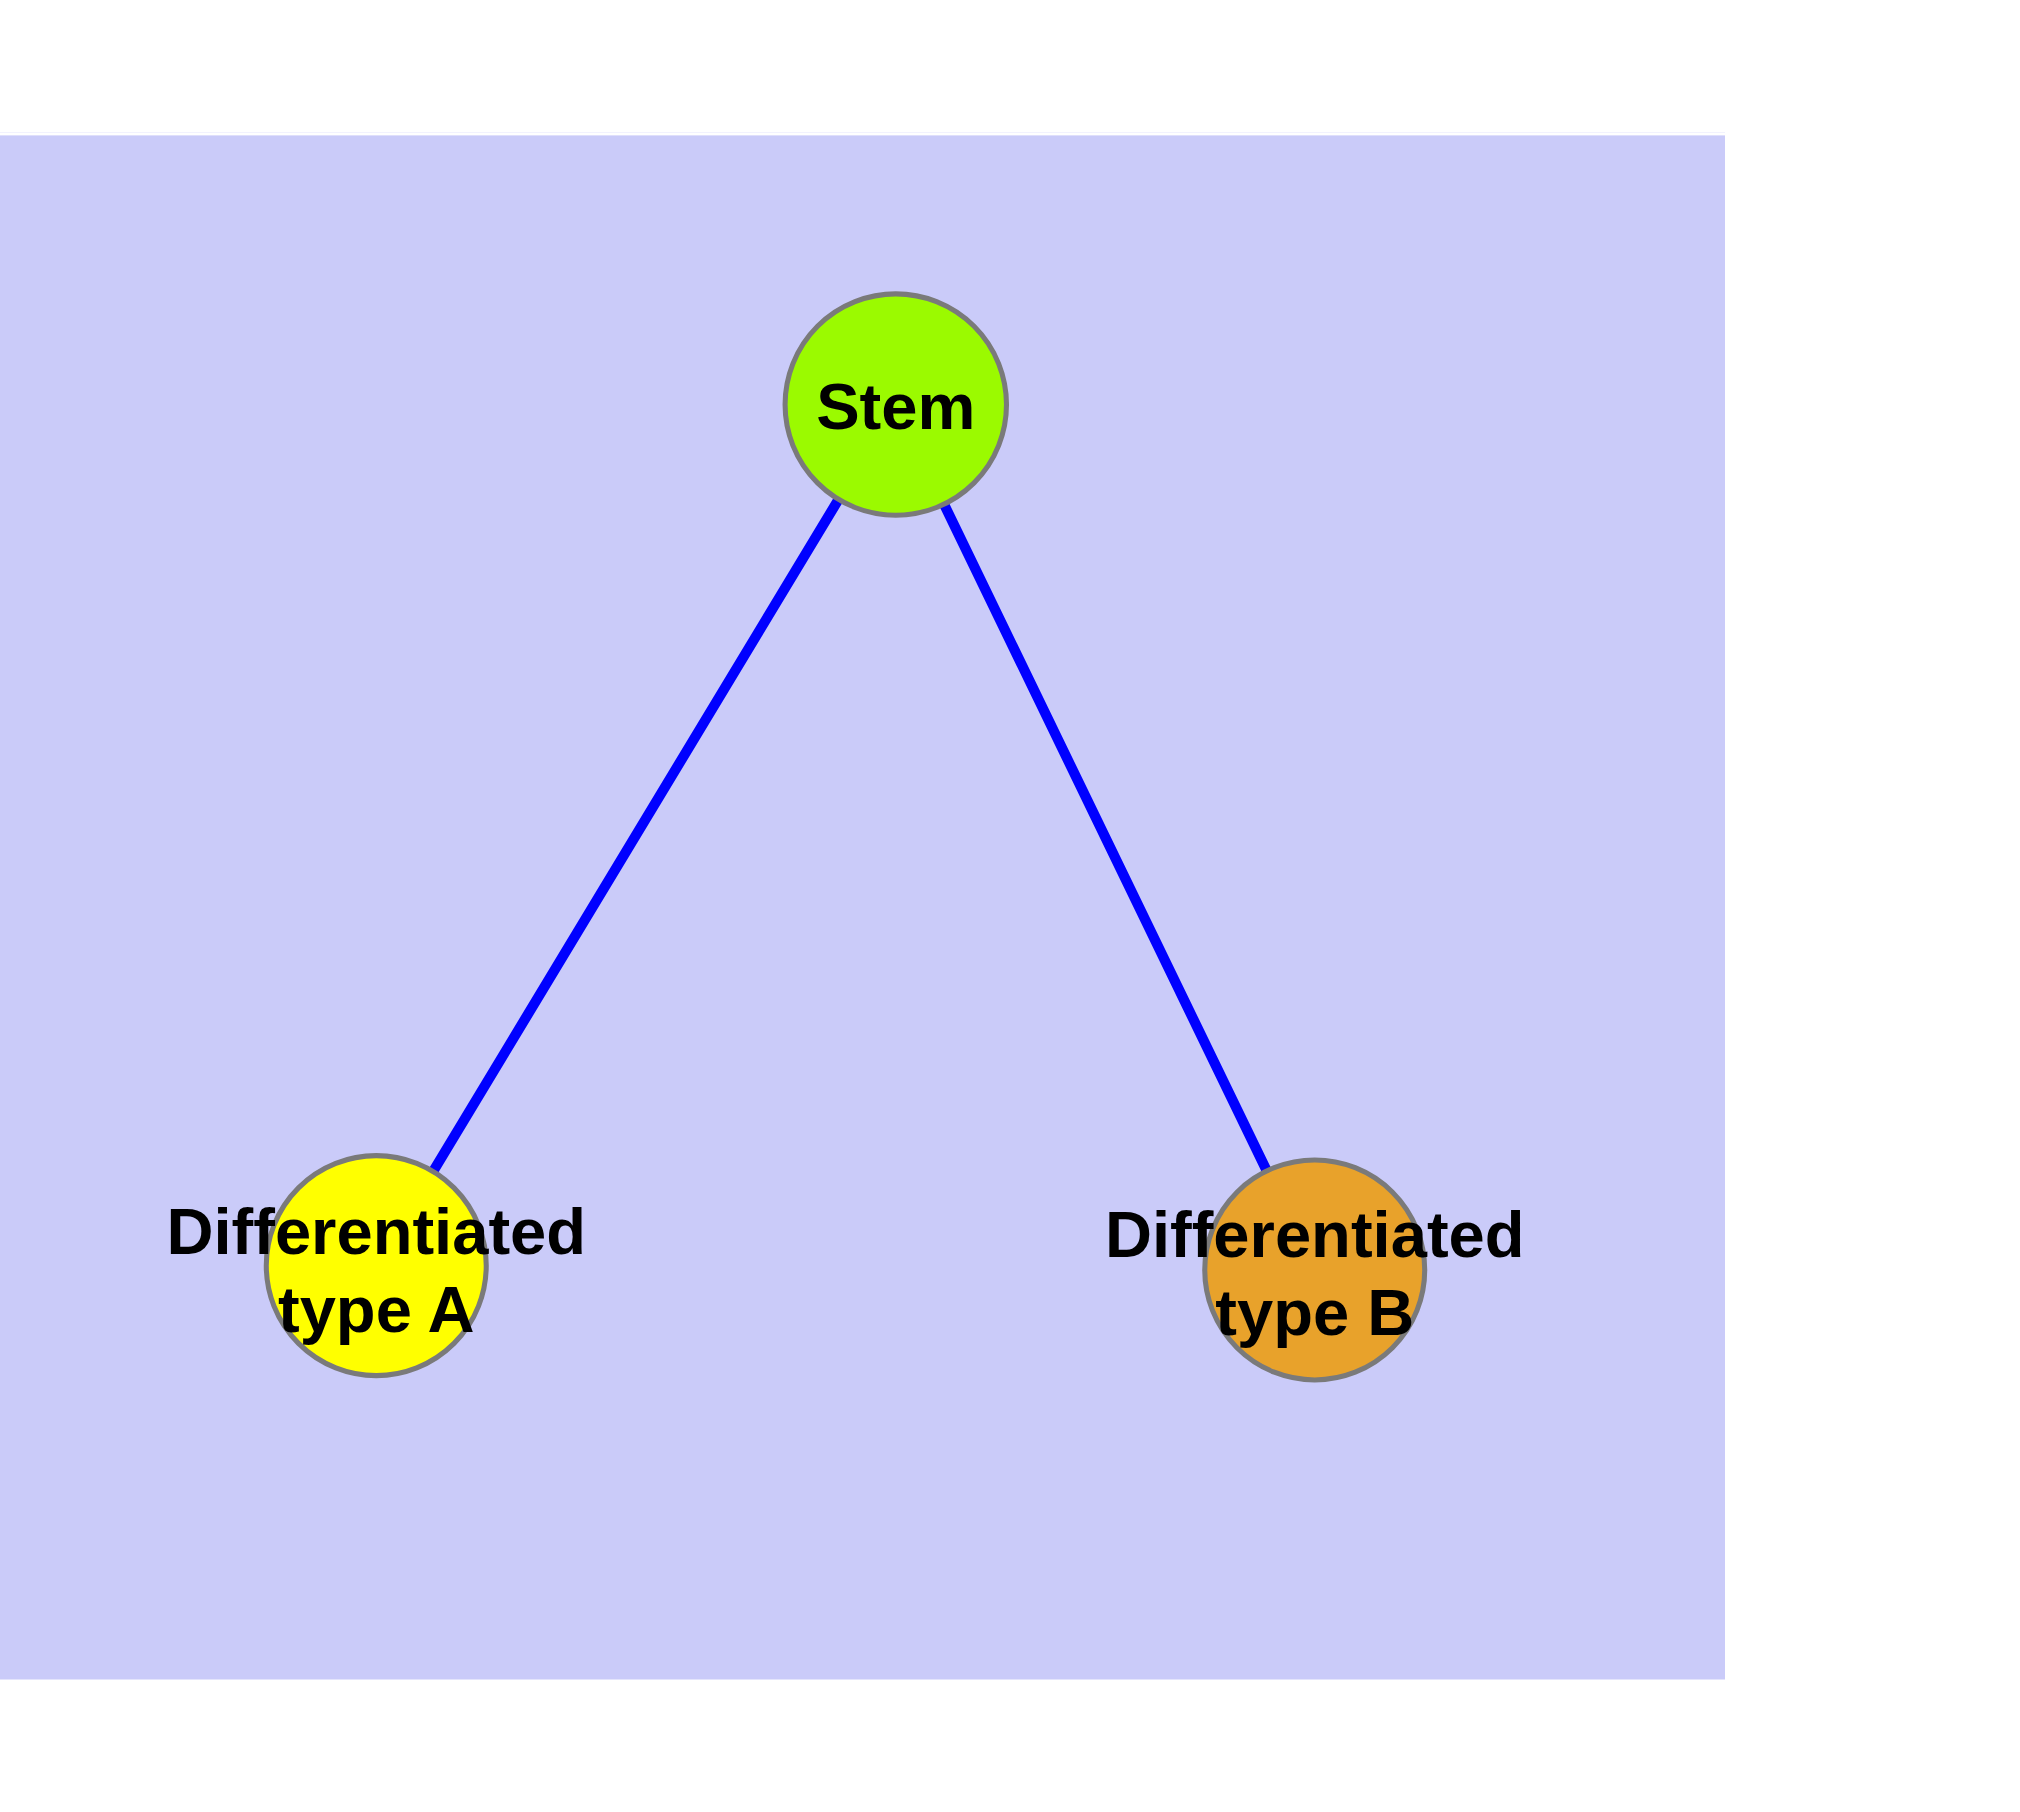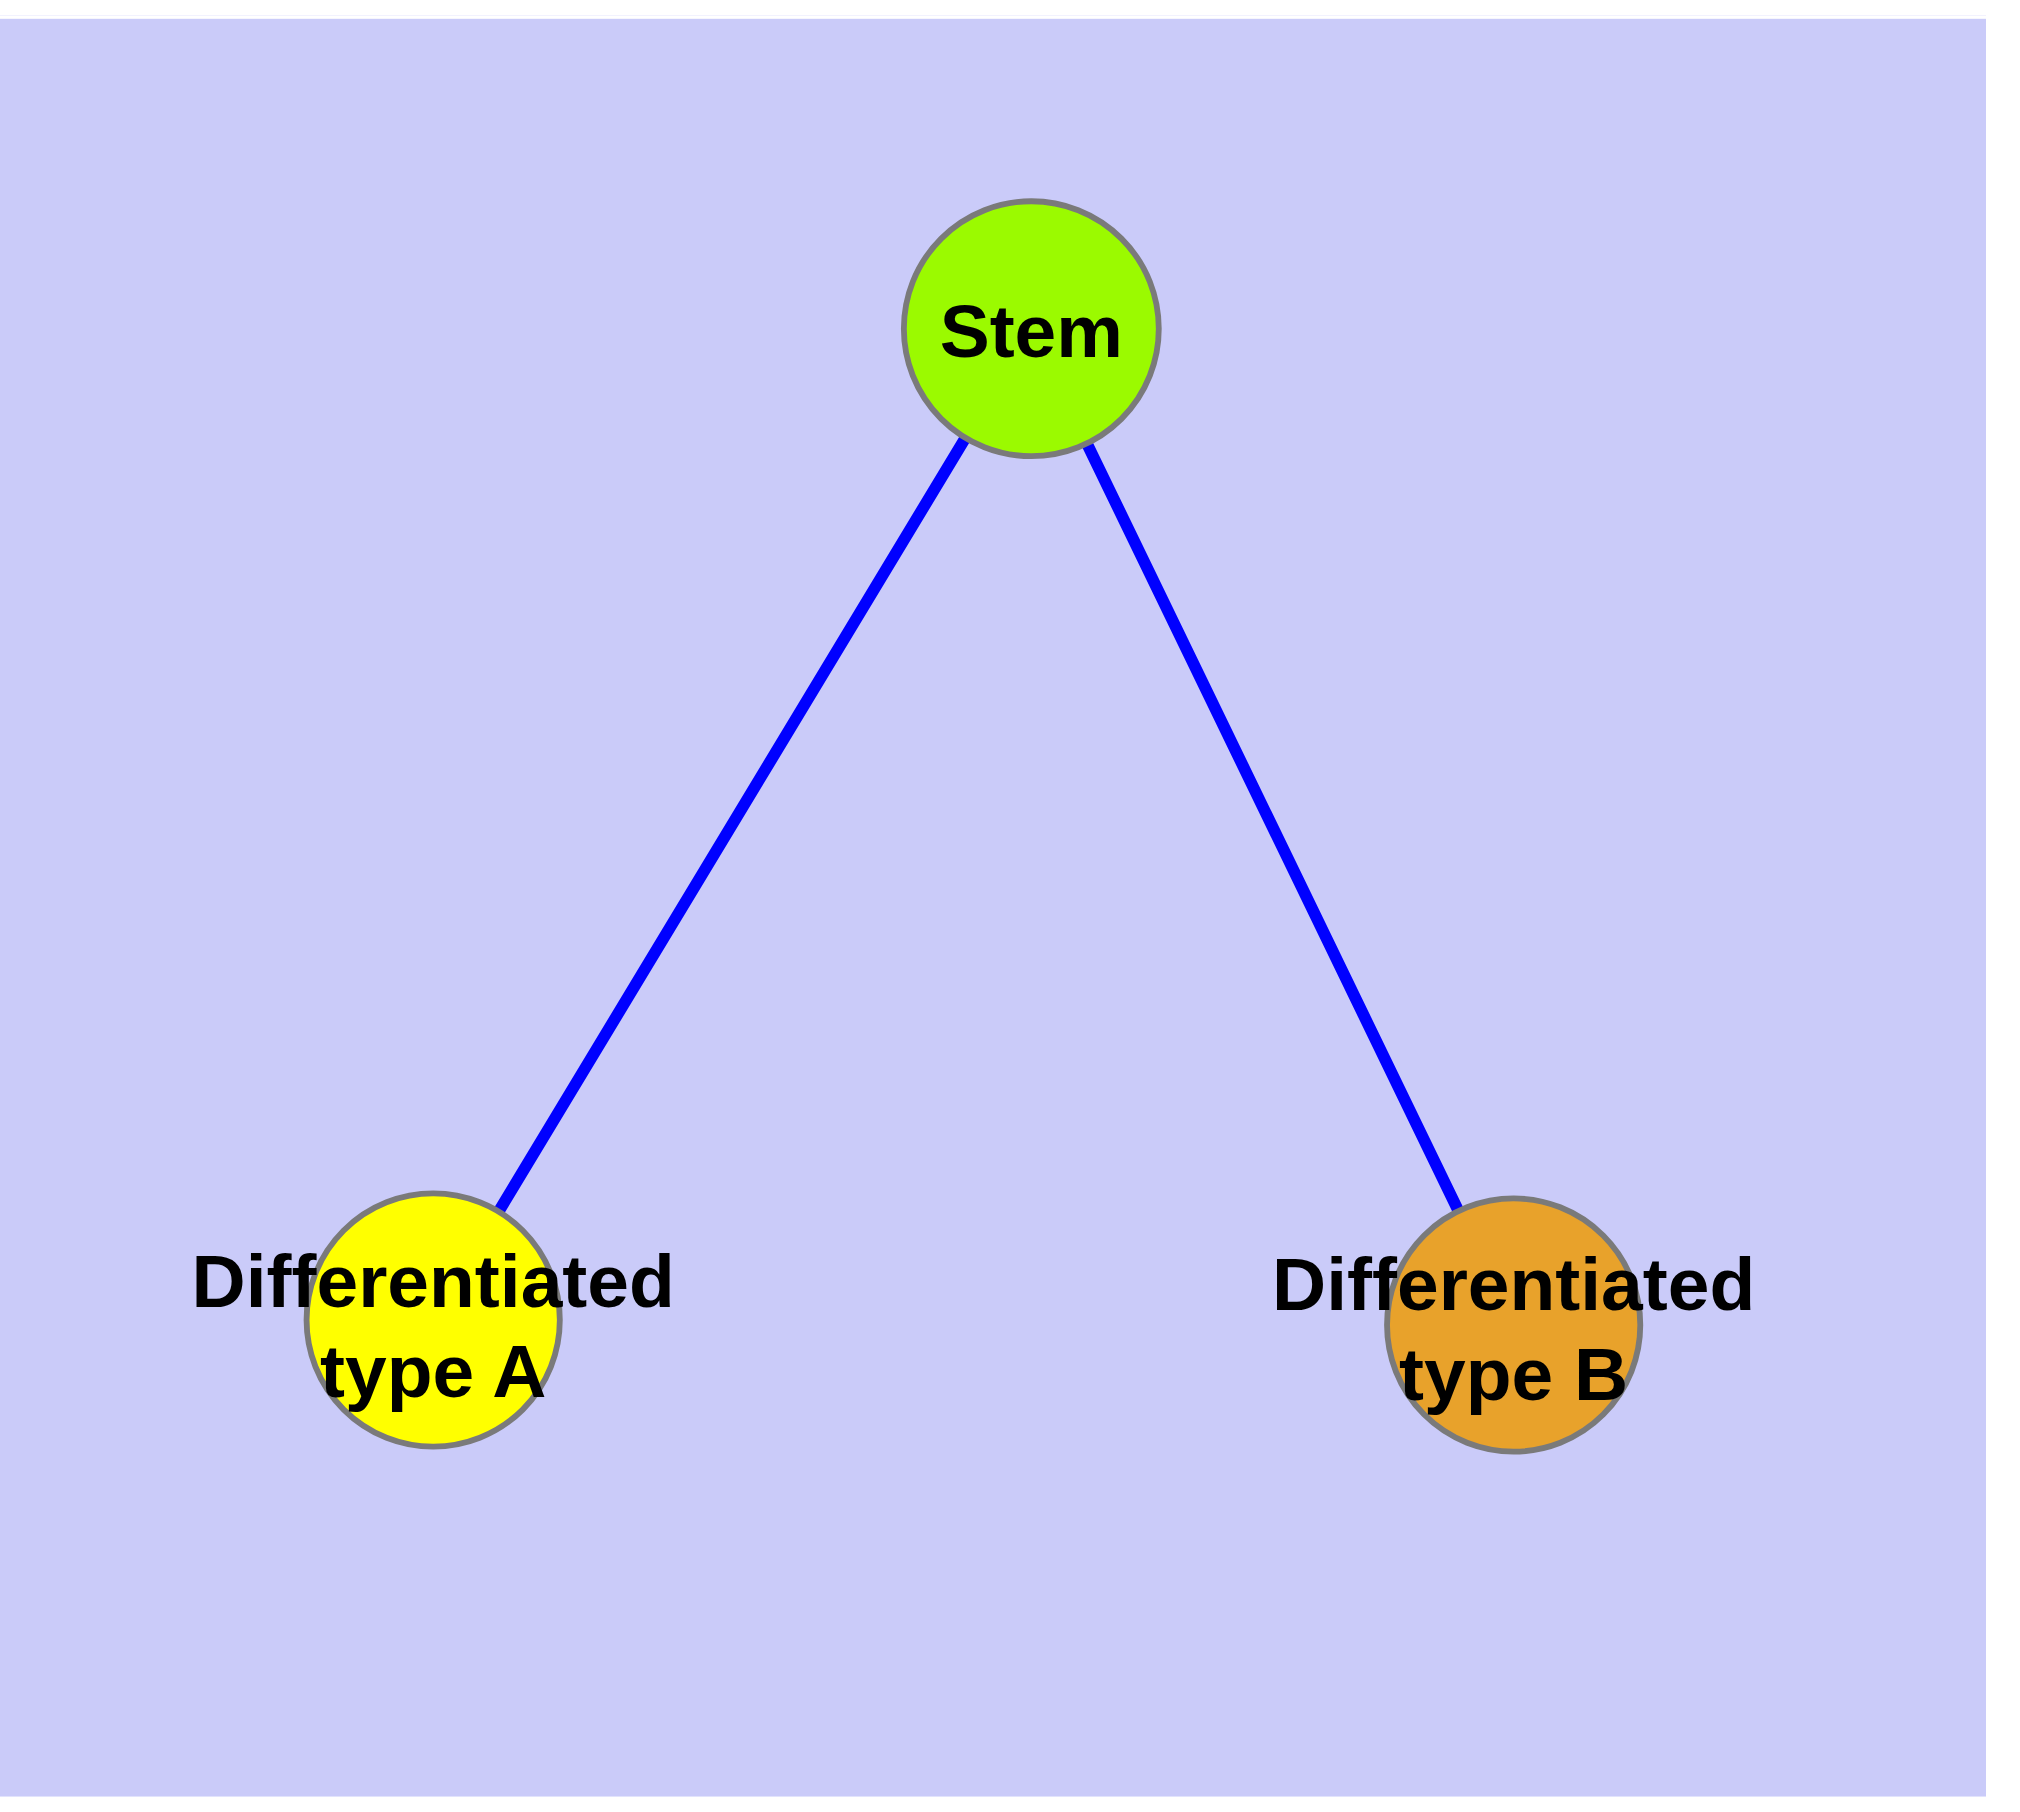--- a/index.html
+++ b/index.html
@@ -2,21 +2,21 @@
 <html style="font-size:13.6px"><head>
 <meta charset="utf-8">
 <style>
   html, body {
     margin: 0;
     padding: 0;
     background: #ffffff;
   }
   .stage {
     position: relative;
-    width: 1986px;
+    width: 1725px;
     height: 1812px;
     overflow: hidden;
     font-family: "Liberation Sans", sans-serif;
   }
   .stage svg {
     display: block;
     width: 100%;
     height: 100%;
   }
   .node-label {

